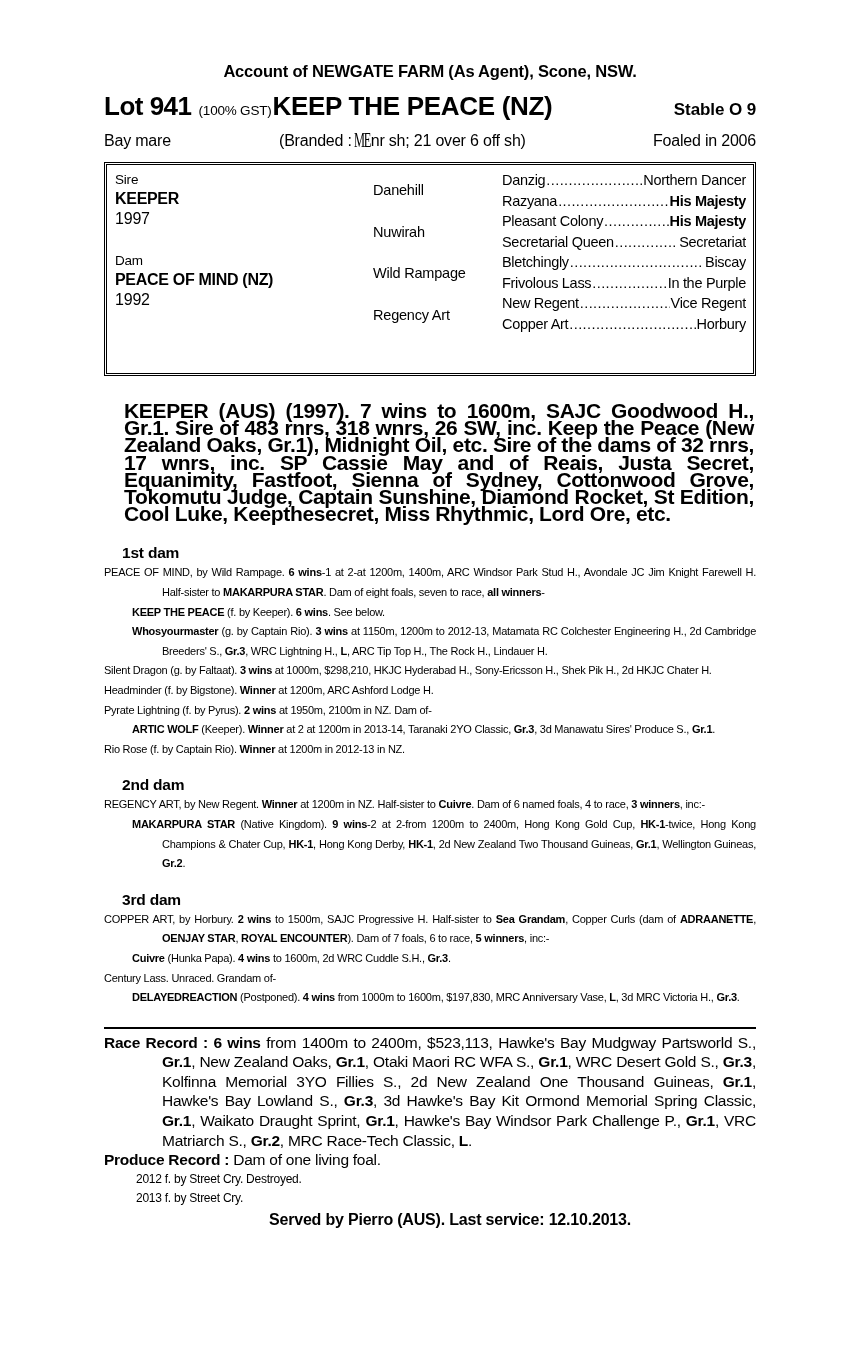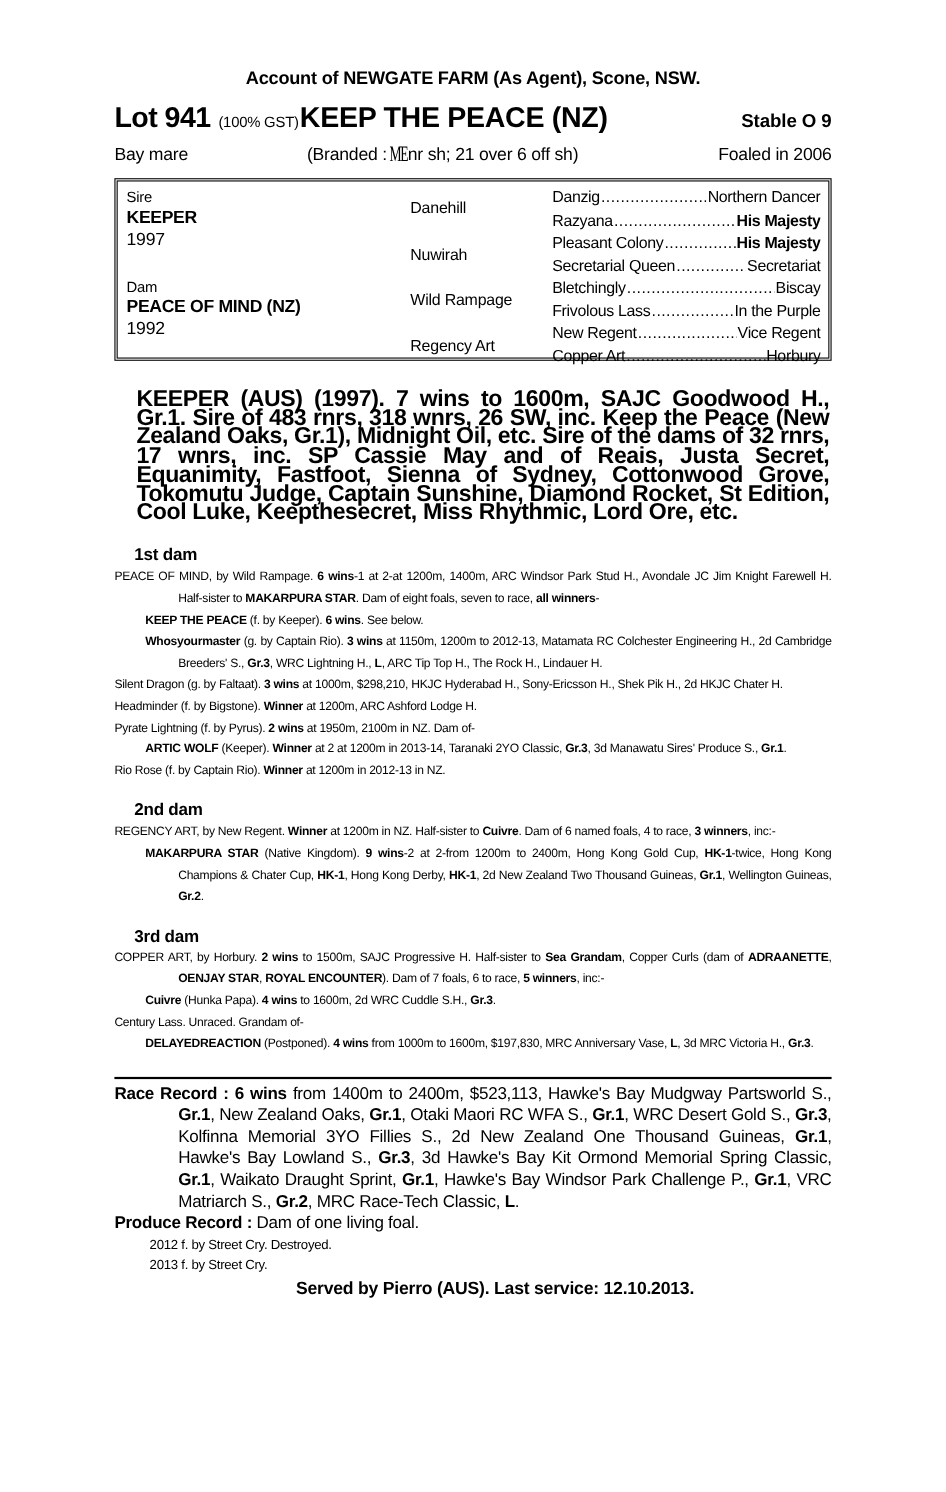--- a/index.html
+++ b/index.html
@@ -84,21 +84,21 @@
     position: relative;
     top: 1px;
   }
   .desc-foaled { margin-left: auto; }
 
   
   .ped-table {
     margin-top: 12px;
     border: 3px double #000;
     box-sizing: border-box;
-    height: 166px;
+    height: 214px;
     position: relative;
     display: flex;
   }
   .ped-left {
     width: 258px;
     box-sizing: border-box;
     padding: 5px 0 0 8px;
   }
   .ped-left .lbl {
     font-size: 13.5px;

